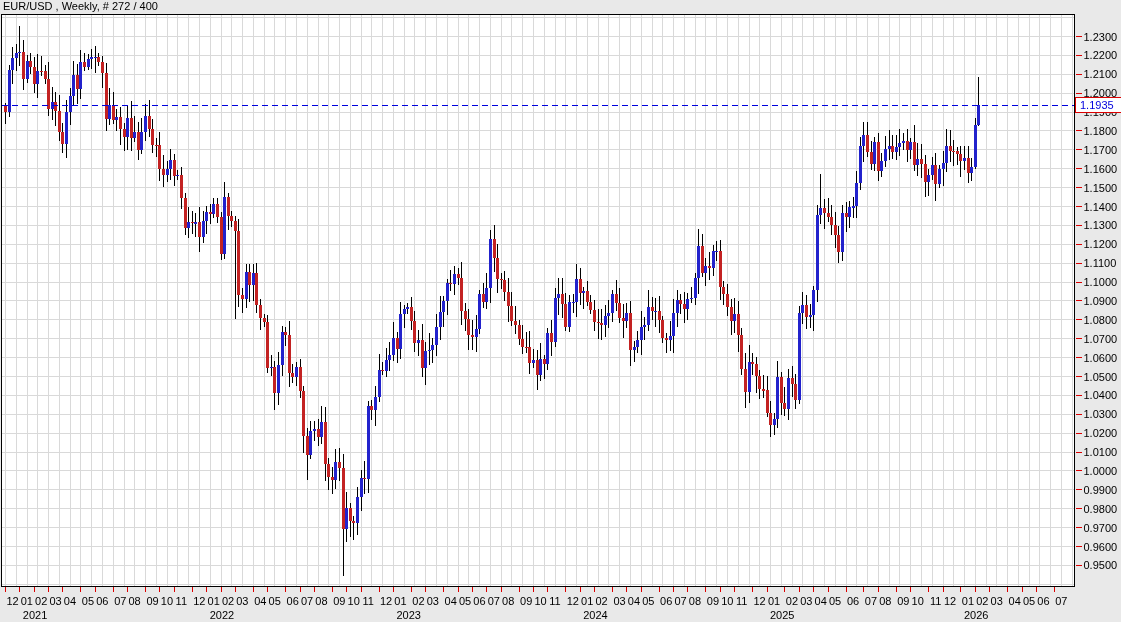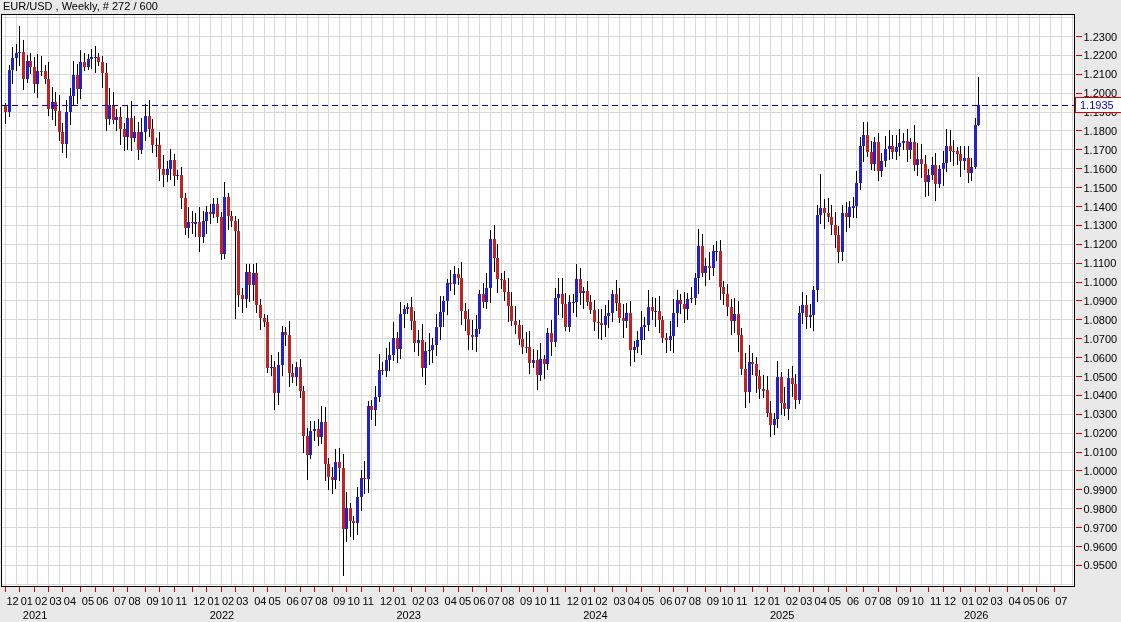--- a/index.html
+++ b/index.html
@@ -18,21 +18,21 @@
     position:absolute;left:1075px;top:97px;width:41px;height:14px;
     background:#FFFFFF;border:1px solid #DD0000;color:#0000DD;
     font-size:11px;line-height:14px;padding-left:4px;letter-spacing:0px;
   }
   svg text{font-family:"Liberation Sans", sans-serif;}
 </style>
 </head>
 <body>
 
 <div class="title-strip">
-  <span>EUR/USD , Weekly, # 272 / 600</span>
+  <span>EUR/USD , Weekly, # 272 / 400</span>
 </div>
 
 <svg id="chart" width="1121" height="622">
     <rect x="1.5" y="14" width="1073" height="572" fill="#FFFFFF" shape-rendering="crispEdges"></rect>
     <g stroke="#D9D9D9" stroke-width="1" shape-rendering="crispEdges">
       <line x1="5.5" y1="14" x2="5.5" y2="586"></line>
       <line x1="16.276" y1="14" x2="16.276" y2="586"></line>
       <line x1="27.052" y1="14" x2="27.052" y2="586"></line>
       <line x1="37.828" y1="14" x2="37.828" y2="586"></line>
       <line x1="48.604" y1="14" x2="48.604" y2="586"></line>

